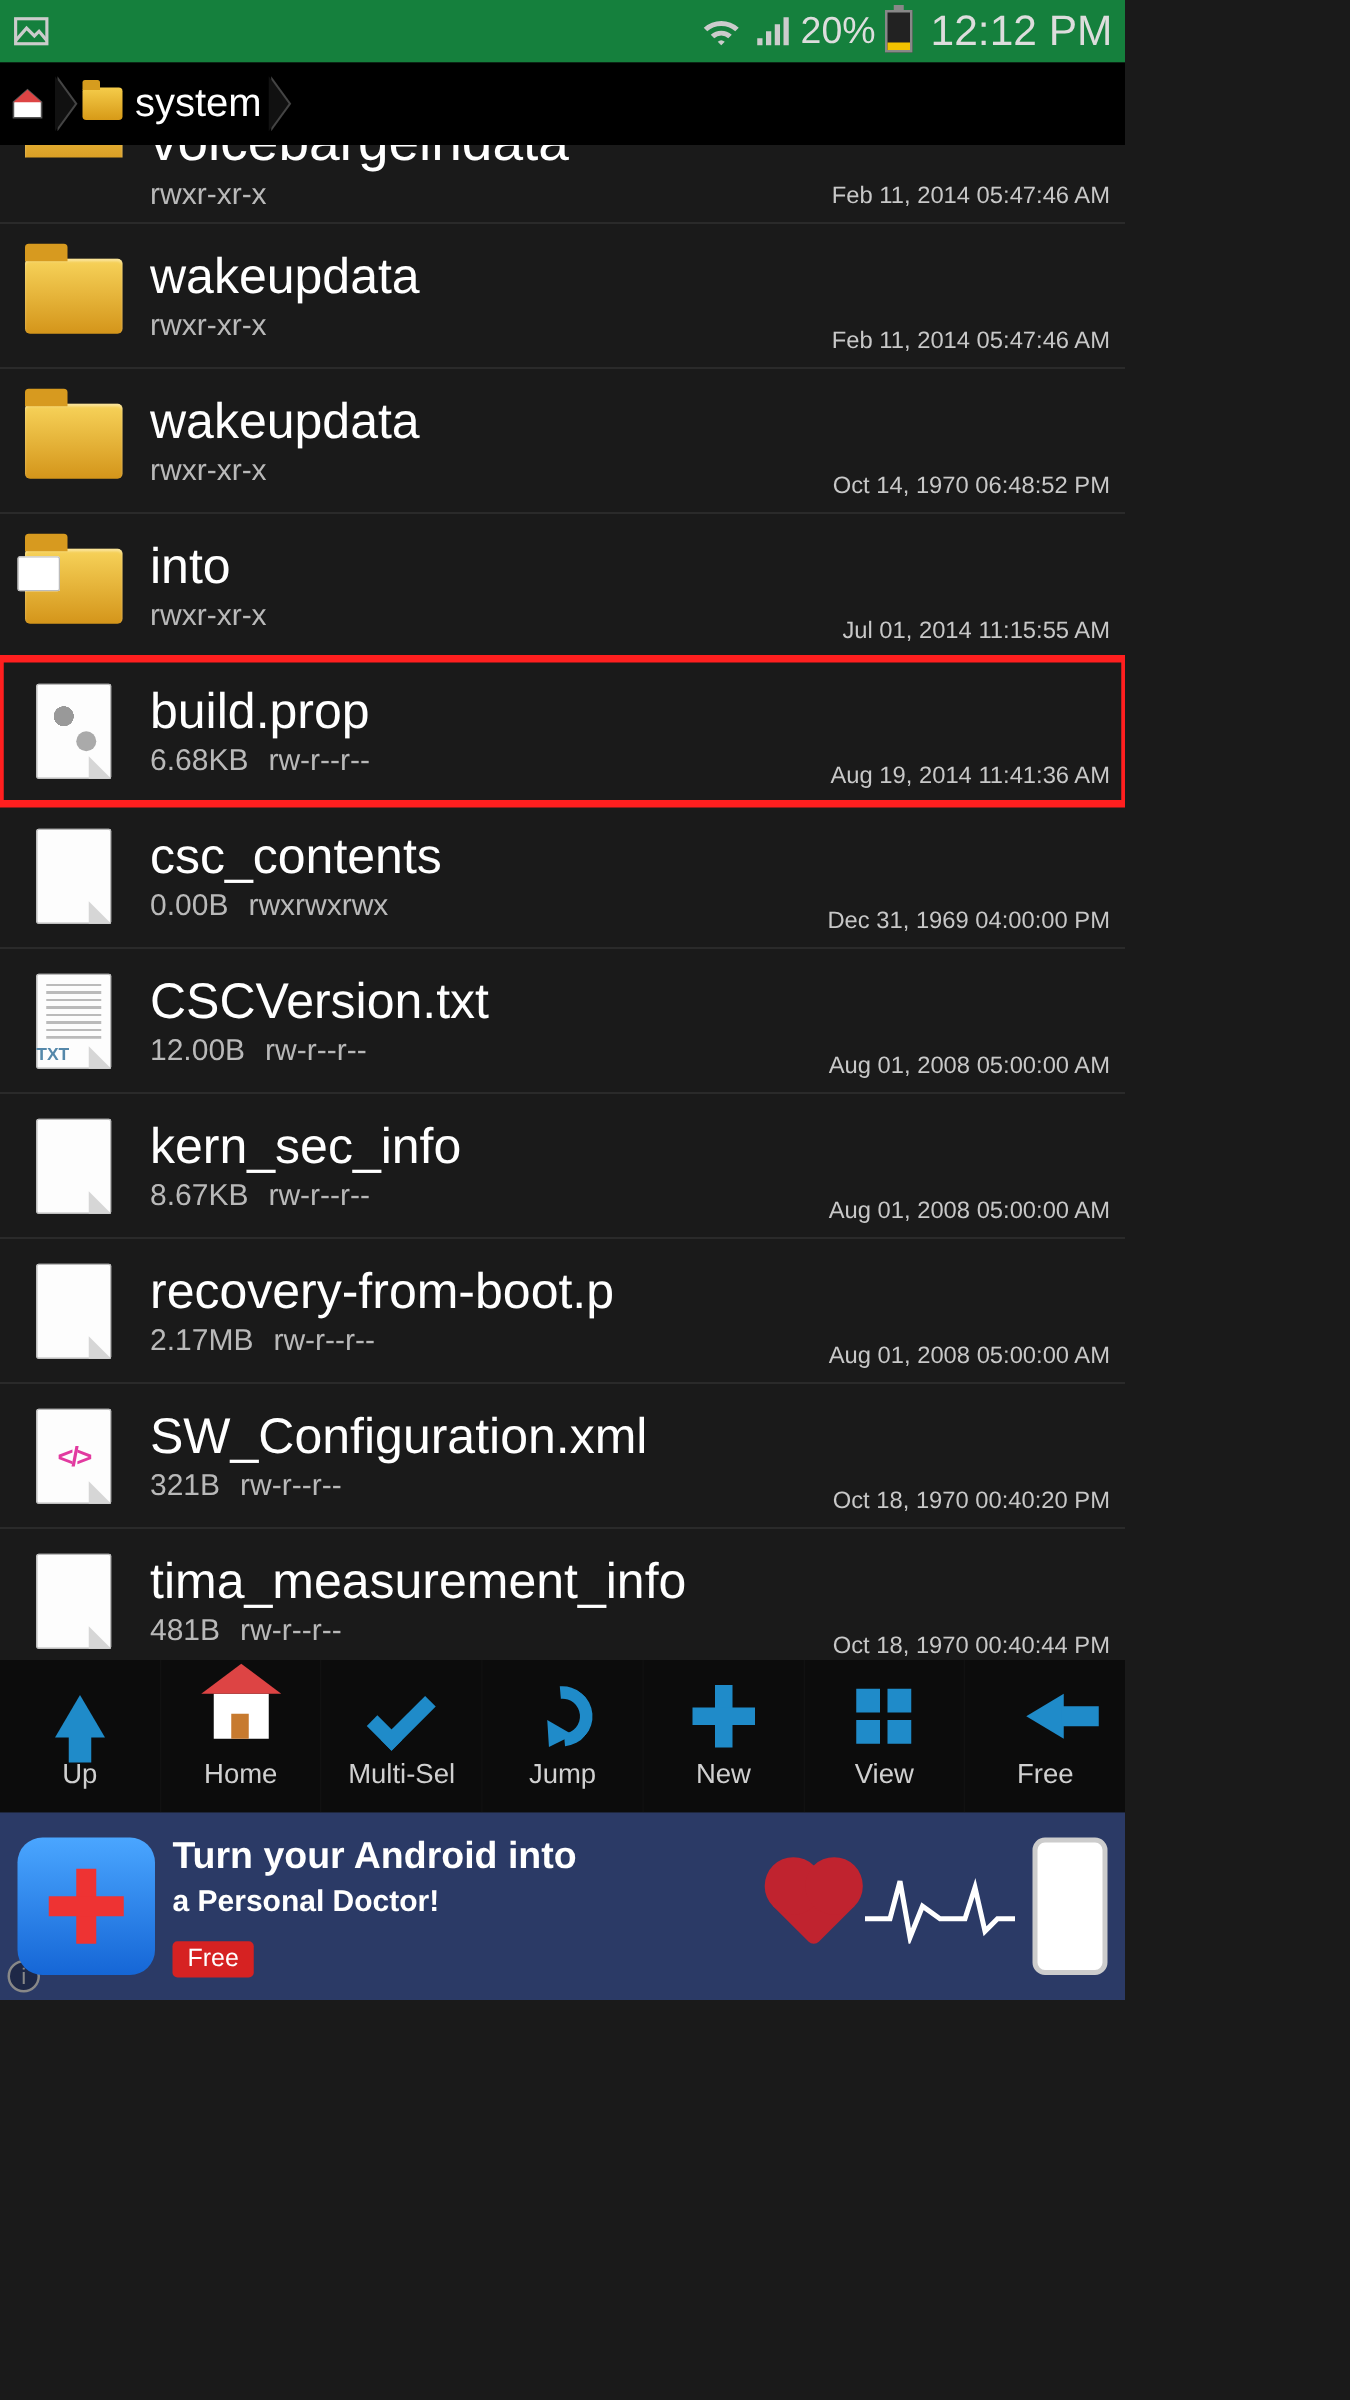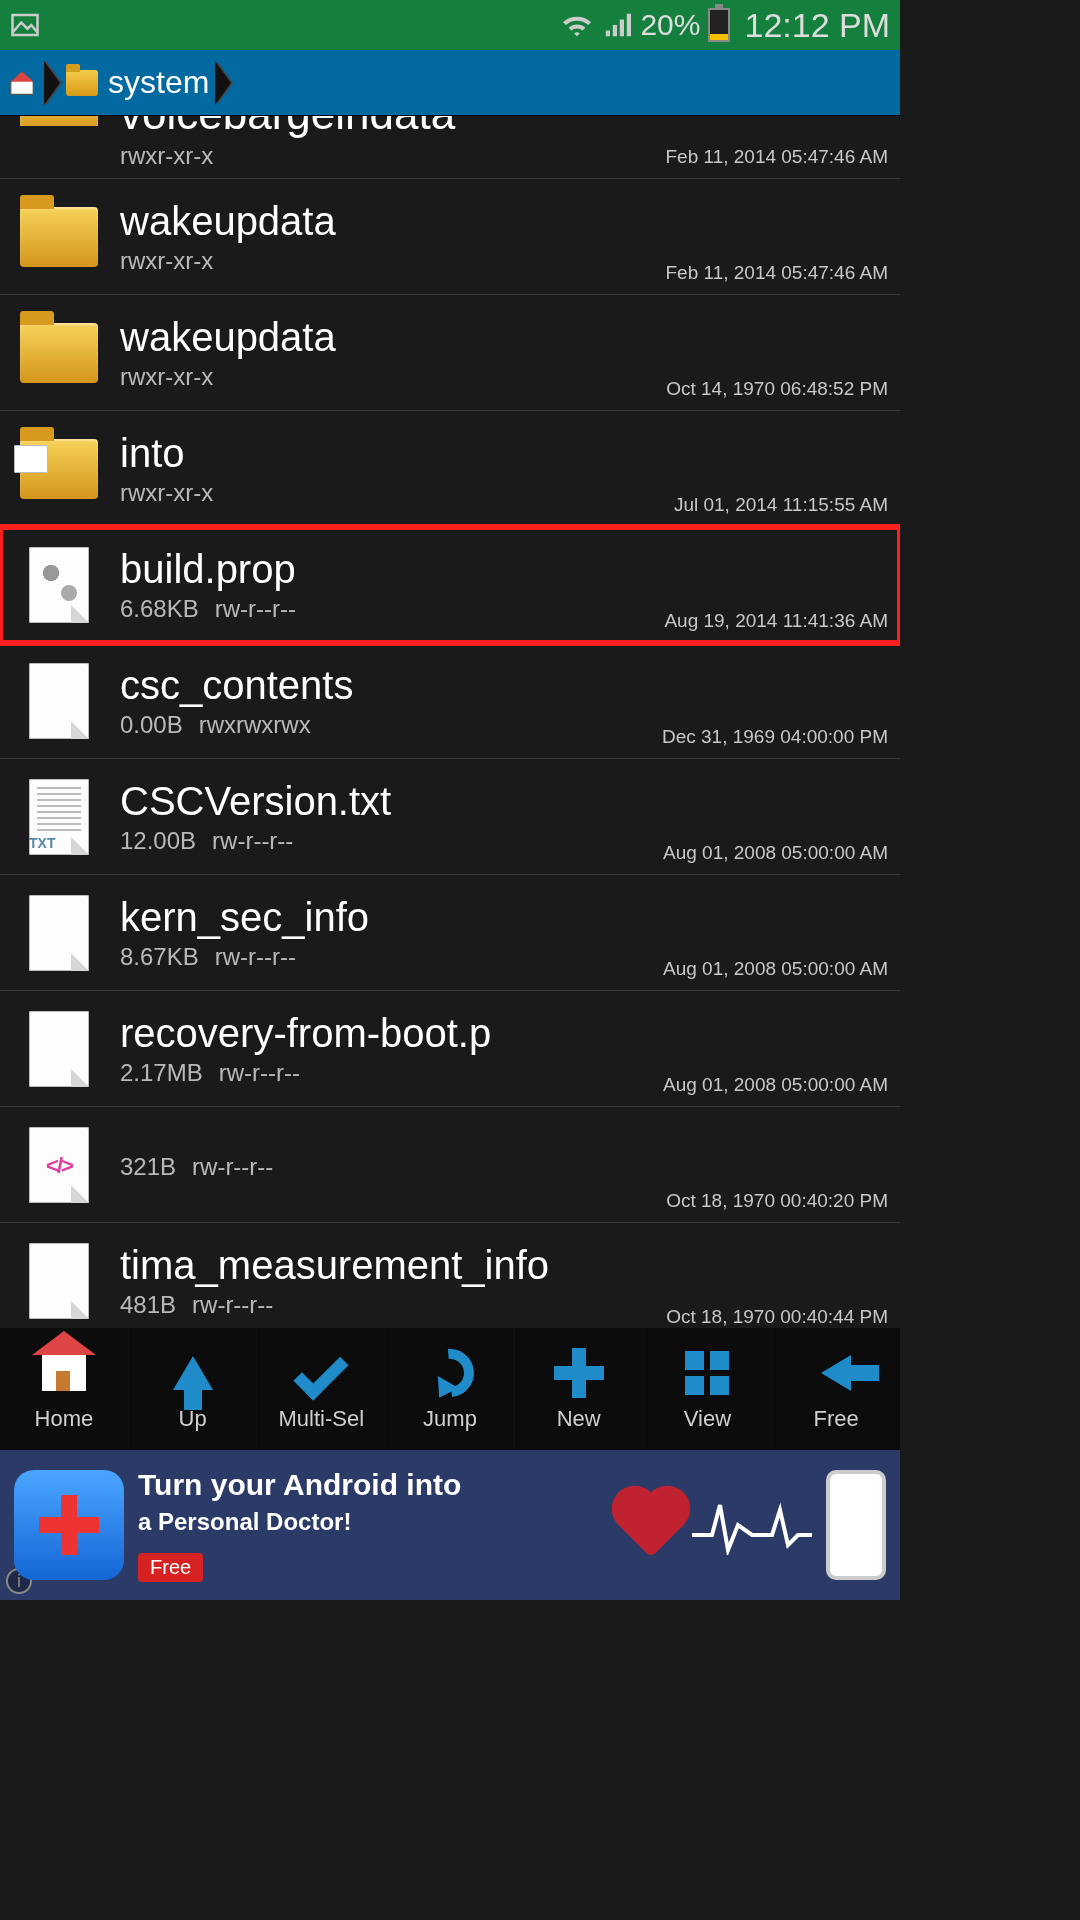--- a/index.html
+++ b/index.html
@@ -36,21 +36,21 @@
   }
   .battery .level {
     position: absolute; bottom: 0; left: 0; right: 0; height: 20%;
     background: #f2c200;
   }
   .wifi-icon, .signal-icon, .image-icon, .sb-icon { display:inline-flex; }
 
   
   .breadcrumb {
     height: 66px;
-    background: #0369a1;
+    background: #000000;
     display: flex;
     align-items: center;
     gap: 0;
     padding: 0 6px;
     border-bottom: 1px solid #000;
   }
   .chevron {
     width: 0; height: 0;
     border-top: 22px solid transparent;
     border-bottom: 22px solid transparent;
@@ -427,20 +427,21 @@
       <div class="date-cell">Aug 01, 2008 05:00:00 AM</div>
     </div>
     <div class="row">
       <div class="icon-cell">
         <div class="file-icon xml">
           <div class="fold"></div>
           <div class="tag">&lt;/&gt;</div>
         </div>
       </div>
       <div class="text-cell">
+        <div class="fname">SW_Configuration.xml</div>
         <div class="meta-line">
           <span class="sub">321B</span>
           <span class="sub">rw-r--r--</span>
         </div>
       </div>
       <div class="date-cell">Oct 18, 1970 00:40:20 PM</div>
     </div>
     <div class="row">
       <div class="icon-cell">
         <div class="file-icon">
@@ -455,29 +456,29 @@
         </div>
       </div>
       <div class="date-cell">Oct 18, 1970 00:40:44 PM</div>
     </div>
     <div class="scroll-indicator"></div>
 </div>
 
 <div class="toolbar">
   <div class="tool">
     <div class="ticon">
+        <div class="arrow-up"></div>
+      </div>
+    <span>Up</span>
+  </div>
+  <div class="tool">
+    <div class="ticon">
         <div class="home-shape"></div>
       </div>
     <span>Home</span>
-  </div>
-  <div class="tool">
-    <div class="ticon">
-        <div class="arrow-up"></div>
-      </div>
-    <span>Up</span>
   </div>
   <div class="tool">
     <div class="ticon">
         <div class="check"></div>
       </div>
     <span>Multi-Sel</span>
   </div>
   <div class="tool">
     <div class="ticon">
         <div class="jump"></div>

